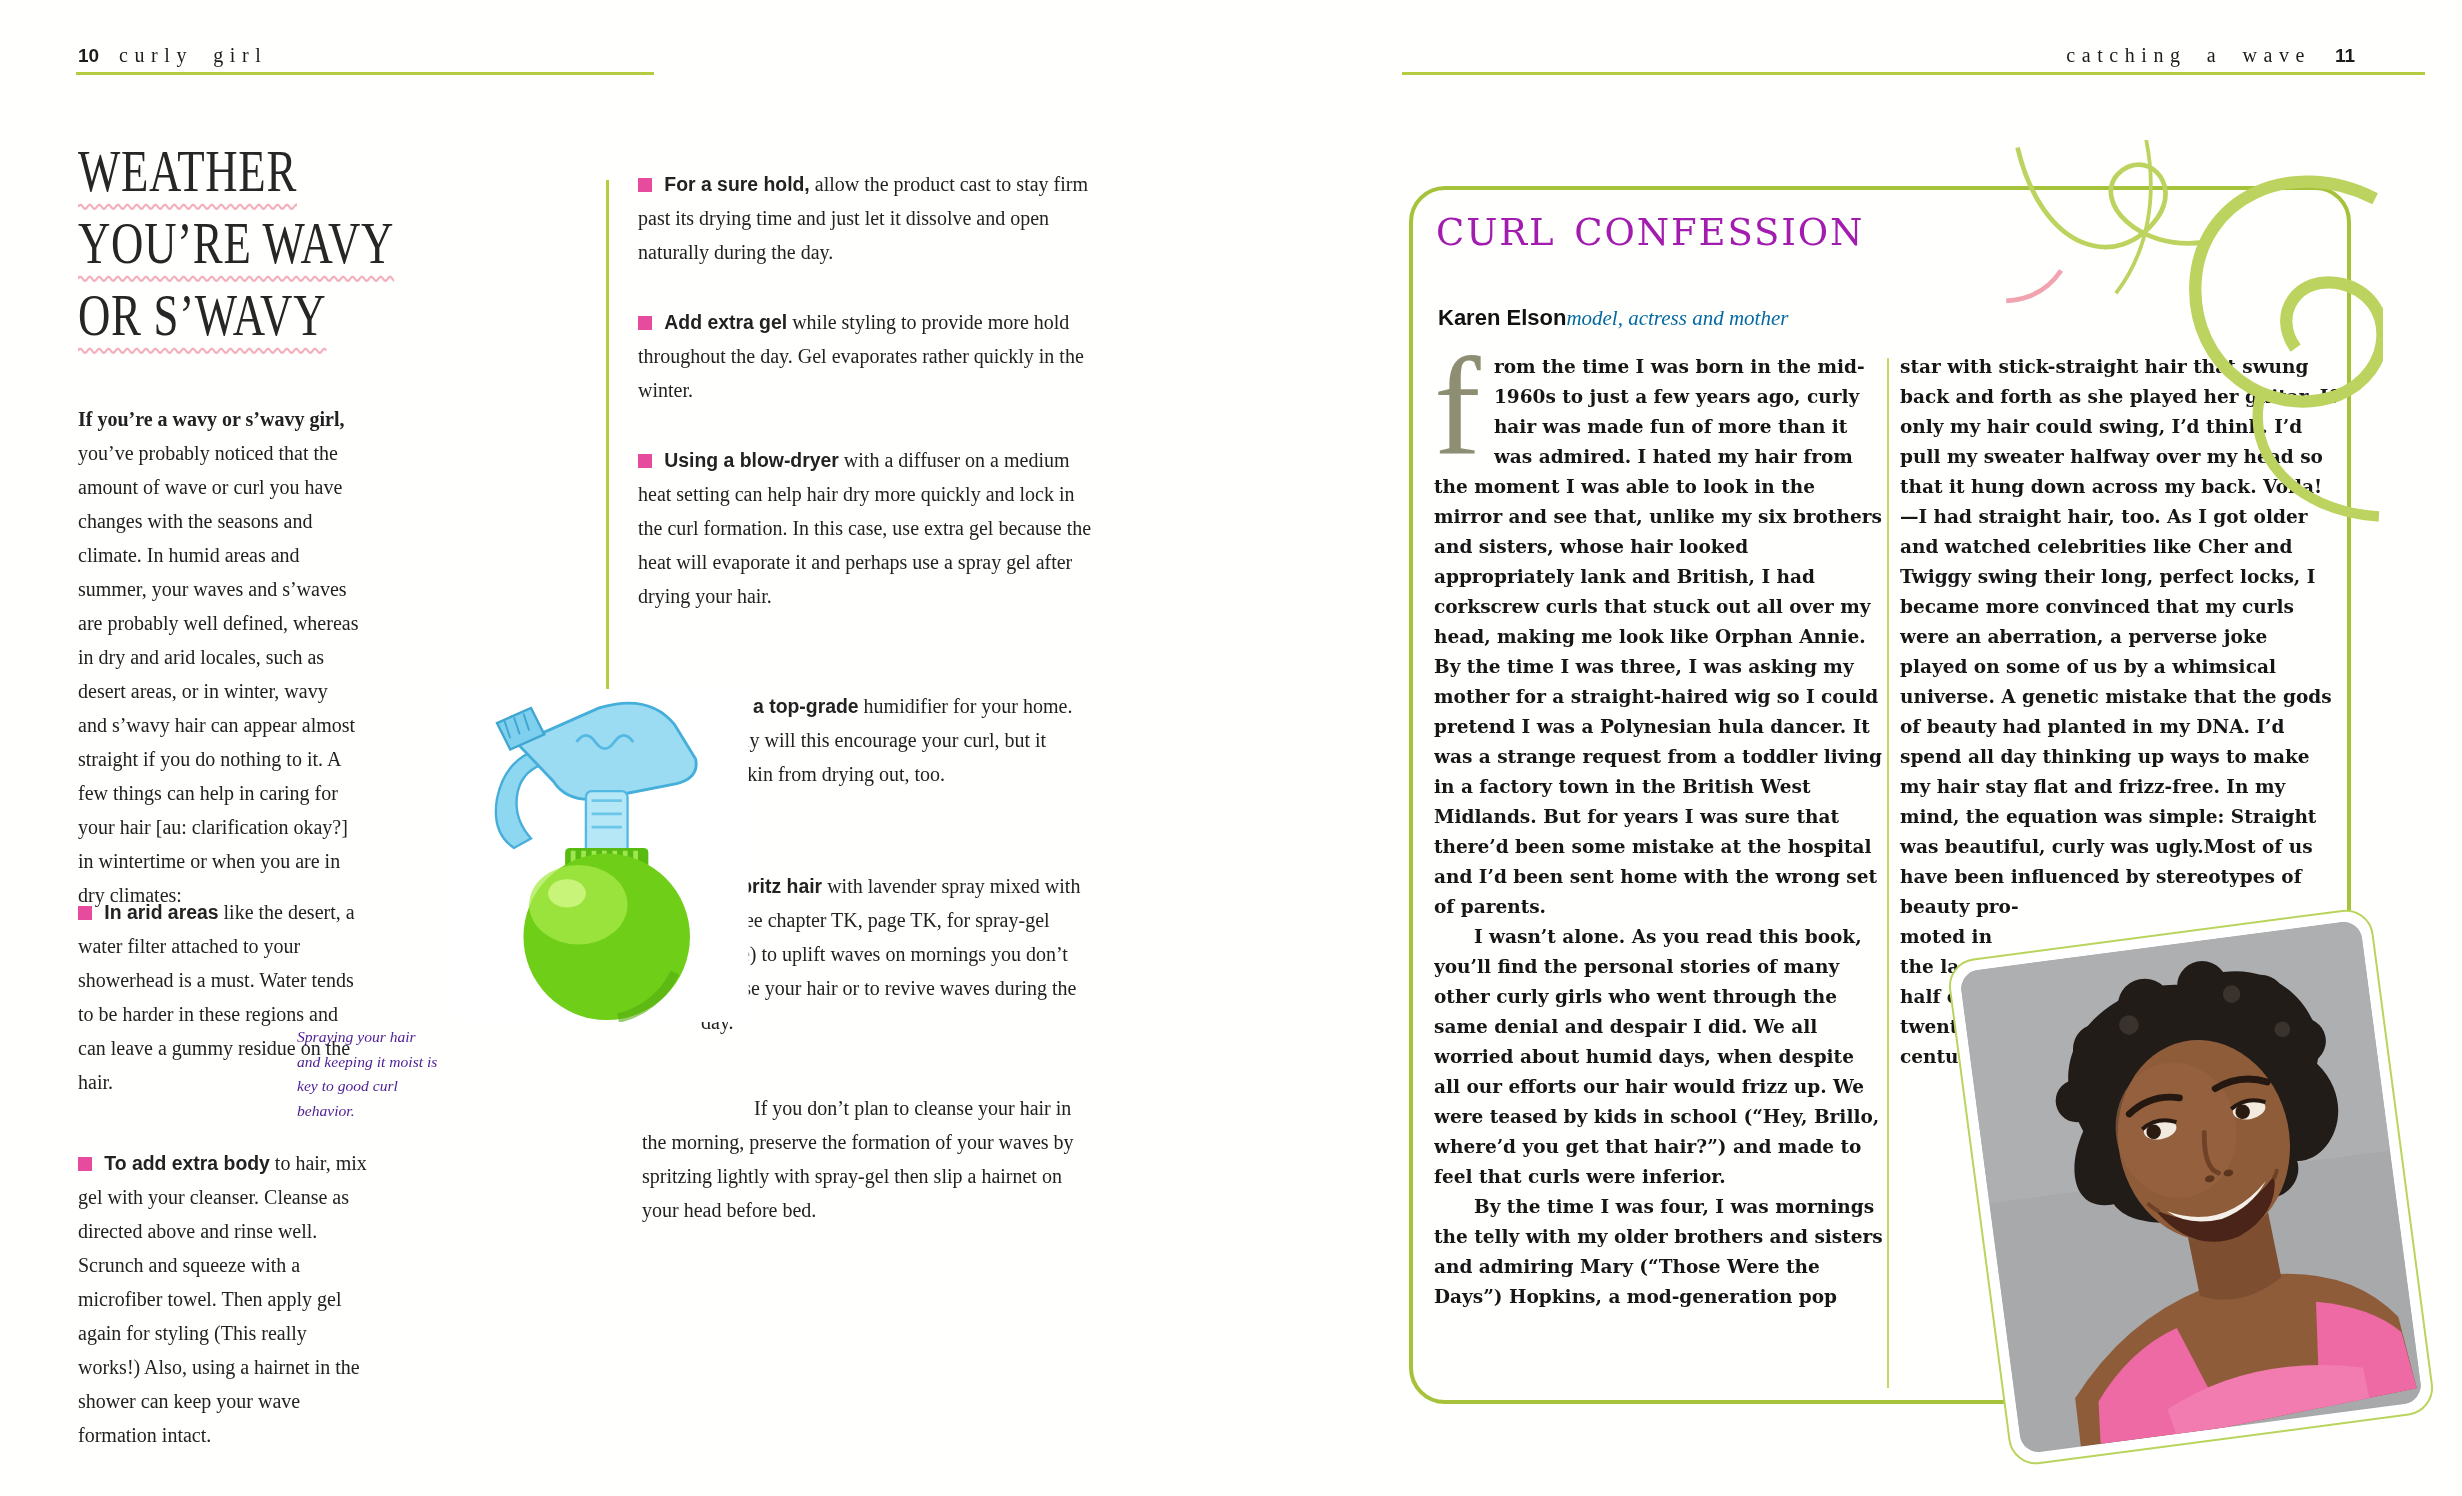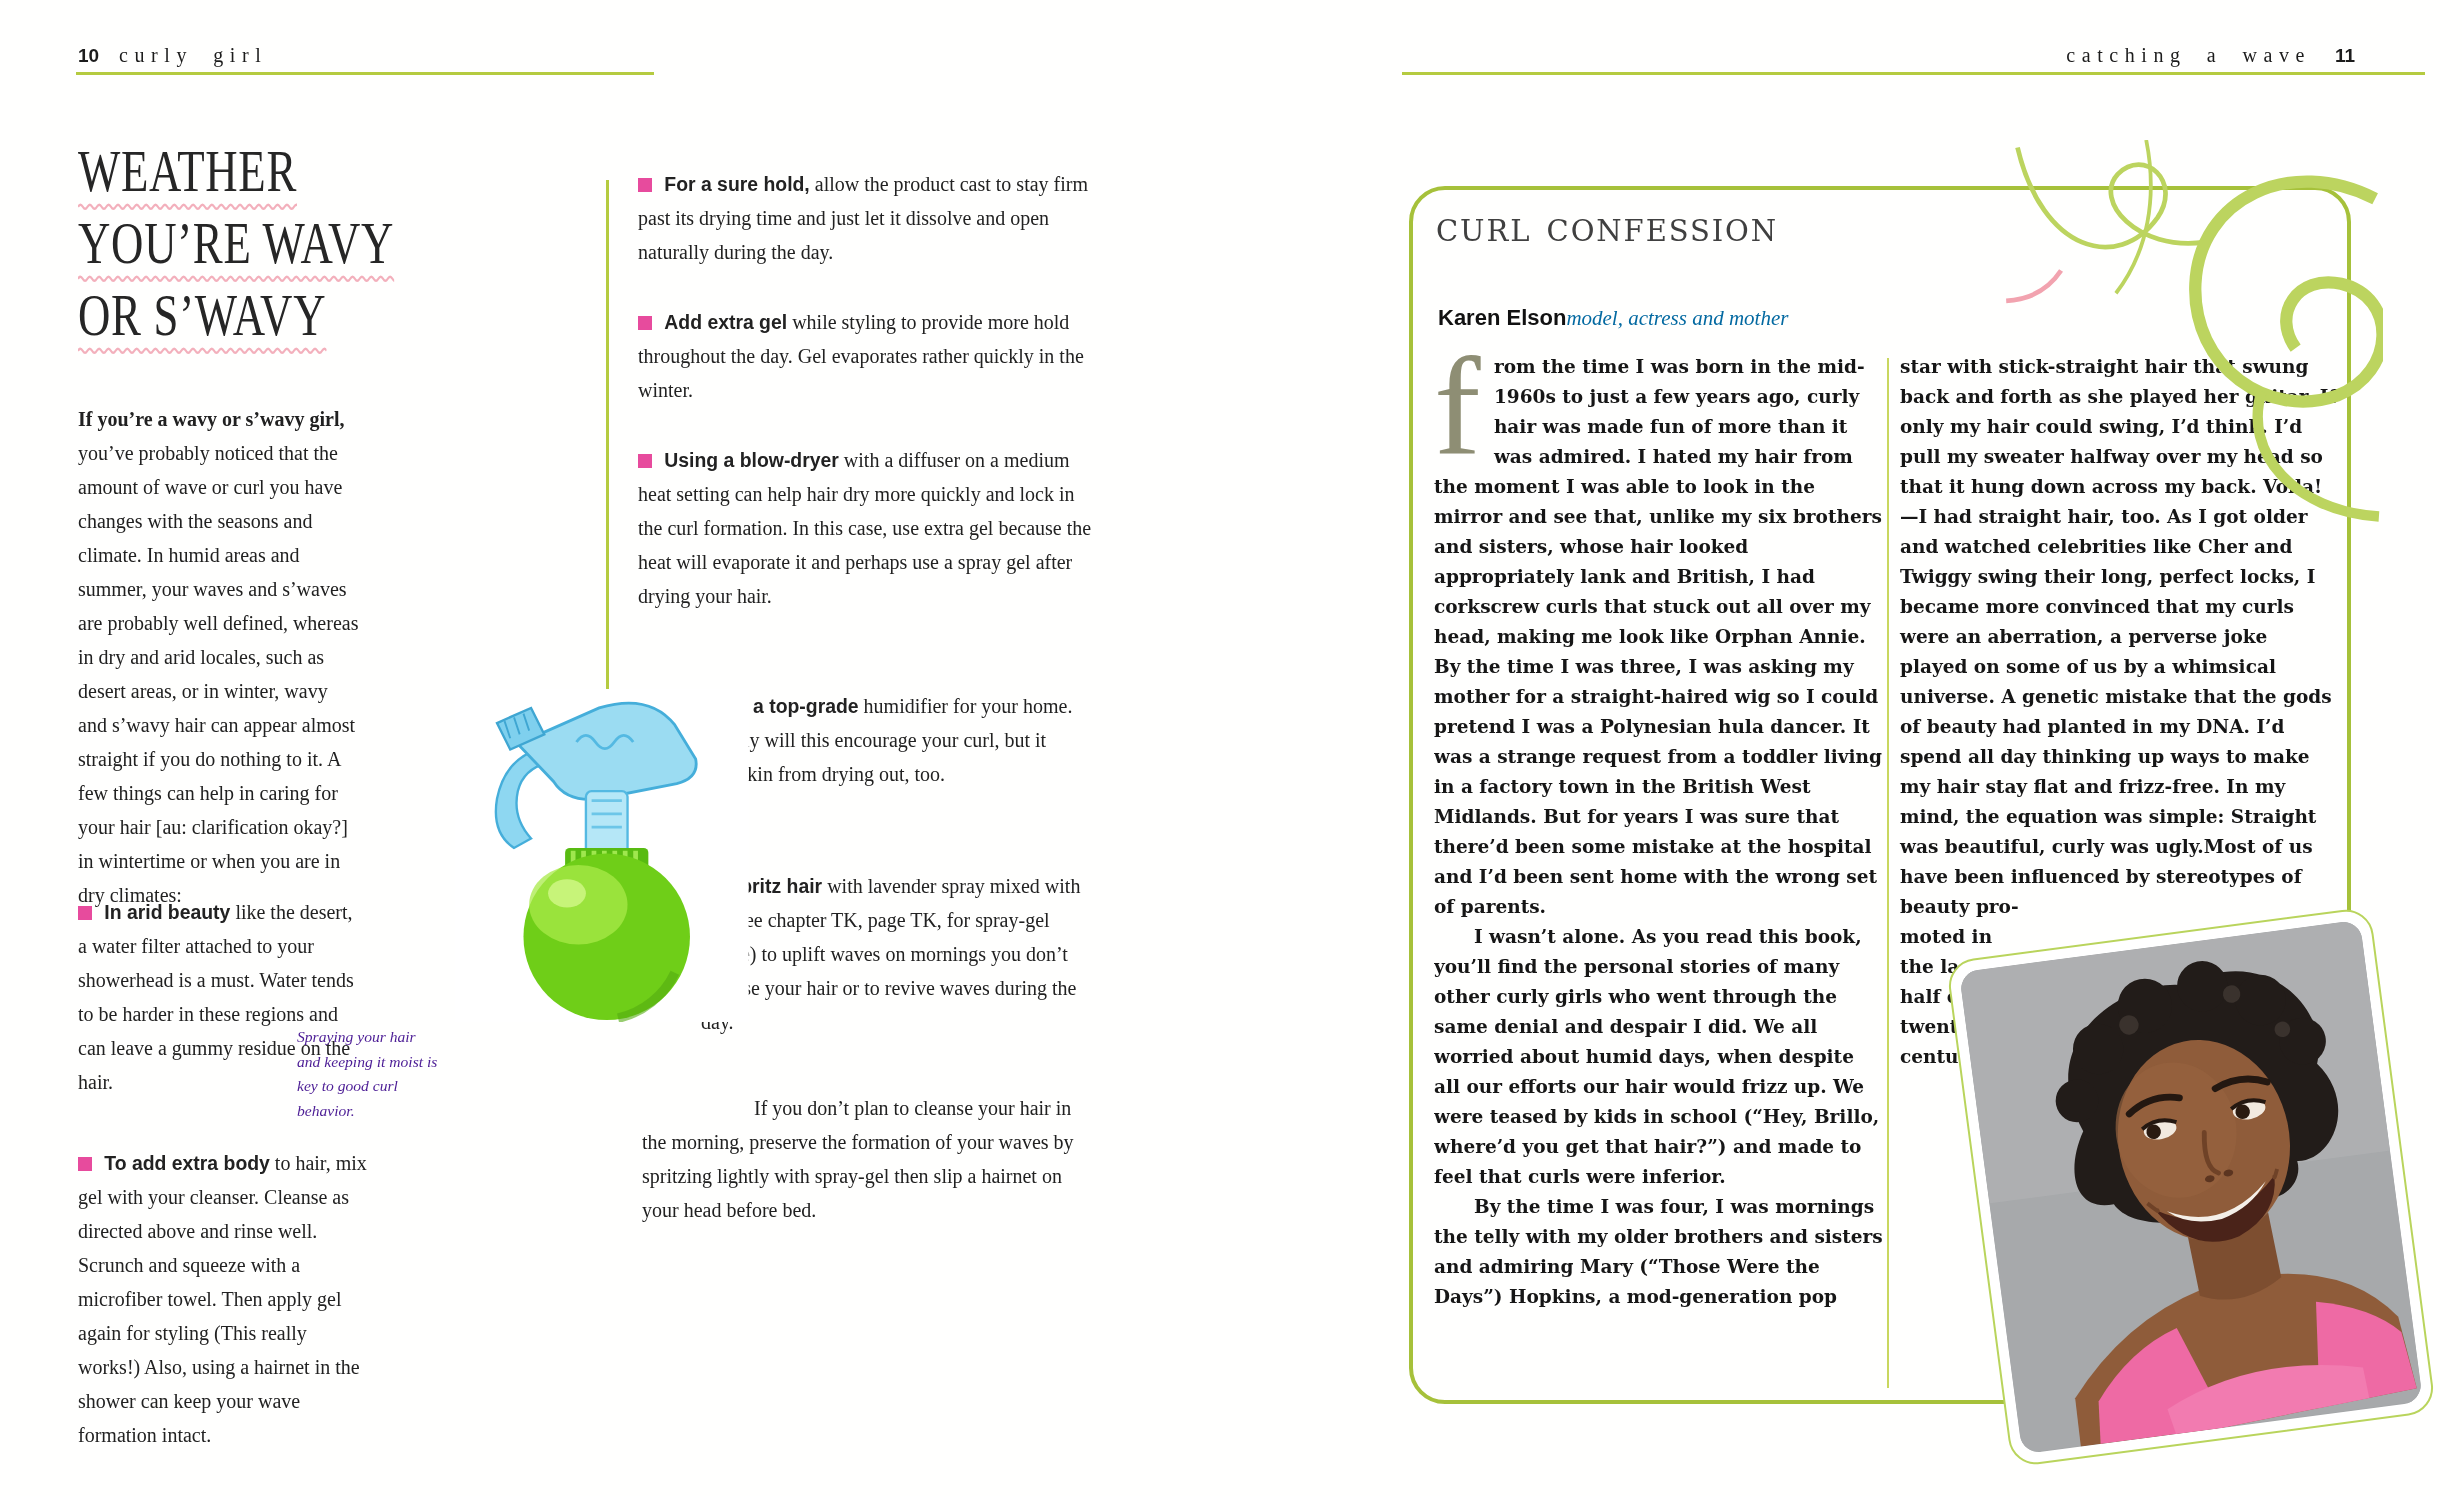--- a/index.html
+++ b/index.html
@@ -40,21 +40,21 @@
   .tip5{left:701px;top:869px;width:392px;}
   .tip-followup{left:642px;top:1091px;width:451px;text-indent:112px;}
 
   .bottle{left:455px;top:689px;width:294px;height:333px;z-index:2;}
   .bottle-caption{left:297px;top:1025px;width:144px;font-style:italic;font-size:15.6px;
                   line-height:24.6px;text-align:left;color:#4c1d95;z-index:3;}
 
   
   .cc-box{left:1409px;top:186px;width:934px;height:1210px;border:4.7px solid #a6c13a;border-radius:36px;}
   .cc-title{left:1436px;top:193px;font-family:"DejaVu Serif",serif;font-variant:small-caps;
-            font-size:42px;line-height:68px;color:#404040;letter-spacing:1.9px;z-index:2;}
+            font-size:53px;line-height:68px;color:#a21caf;letter-spacing:1.9px;z-index:2;}
   .cc-byline{left:1438px;top:305px;z-index:2;}
   .cc-name{font-family:"Liberation Sans",sans-serif;font-weight:bold;font-size:22px;color:#111;margin-top:16px;}
   .cc-role{font-family:"Liberation Serif",serif;font-style:italic;font-size:21px;color:#0369a1;margin-left:0;}
 
   .cc-col{font-family:"DejaVu Serif",serif;font-weight:bold;font-size:18.5px;line-height:30px;
           color:#161616;text-align:left;}
   .cc-col p{margin:0;}
   .cc-col p.ind{text-indent:40px;}
   .cc-col1{left:1434px;top:352px;width:449px;height:1023px;overflow:hidden;}
   .cc-col2{left:1900px;top:352px;width:438px;height:1023px;}
@@ -98,21 +98,21 @@
           <path d="M0 5 Q 3.3 0.6 6.5 5 Q 9.8 9.4 13.0 5 Q 16.3 0.6 19.5 5 Q 22.8 9.4 26.0 5 Q 29.3 0.6 32.5 5 Q 35.8 9.4 39.0 5 Q 42.3 0.6 45.5 5 Q 48.8 9.4 52.0 5 Q 55.3 0.6 58.5 5 Q 61.8 9.4 65.0 5 Q 68.3 0.6 71.5 5 Q 74.8 9.4 78.0 5 Q 81.3 0.6 84.5 5 Q 87.8 9.4 91.0 5 Q 94.3 0.6 97.5 5 Q 100.8 9.4 104.0 5 Q 107.3 0.6 110.5 5 Q 113.8 9.4 117.0 5 Q 120.3 0.6 123.5 5 Q 126.8 9.4 130.0 5 Q 133.3 0.6 136.5 5 Q 139.8 9.4 143.0 5 Q 146.3 0.6 149.5 5 Q 152.8 9.4 156.0 5 Q 159.3 0.6 162.5 5 Q 165.8 9.4 169.0 5 Q 172.3 0.6 175.5 5 Q 178.8 9.4 182.0 5 Q 185.3 0.6 188.5 5 Q 191.8 9.4 195.0 5 Q 198.3 0.6 201.5 5 Q 204.8 9.4 208.0 5 Q 211.3 0.6 214.5 5 Q 217.8 9.4 221.0 5 Q 224.3 0.6 227.5 5 Q 230.8 9.4 234.0 5 Q 237.3 0.6 240.5 5 Q 243.8 9.4 247.0 5 Q 250.3 0.6 253.5 5 Q 256.8 9.4 260.0 5 Q 263.3 0.6 266.5 5 Q 269.8 9.4 273.0 5 Q 276.3 0.6 279.5 5 Q 282.8 9.4 286.0 5 Q 289.3 0.6 292.5 5 Q 295.8 9.4 299.0 5 Q 302.3 0.6 305.5 5 Q 308.8 9.4 312.0 5 Q 315.3 0.6 318.5 5 Q 321.8 9.4 325.0 5 Q 328.3 0.6 331.5 5 Q 334.8 9.4 338.0 5 Q 341.3 0.6 344.5 5"></path>
         </svg>
     </div>
   </div>
 
   <div class="abs lp-intro body-serif">
     <span class="lead-serif">If you’re a wavy or s’wavy girl,</span><span> you’ve probably noticed that the amount of wave or curl you have changes with the seasons and climate. In humid areas and summer, your waves and s’waves are probably well defined, whereas in dry and arid locales, such as desert areas, or in winter, wavy and s’wavy hair can appear almost straight if you do nothing to it. A few things can help in caring for your hair [au: clarification okay?] in wintertime or when you are in dry climates:</span>
   </div>
 
   <div class="abs lp-b1 bullet-item">
-    <span class="bullet-sq"></span><span class="lead-sans">In arid beauty</span><span> like the desert, a water filter attached to your showerhead is a must. Water tends to be harder in these regions and can leave a gummy residue on the hair.</span>
+    <span class="bullet-sq"></span><span class="lead-sans">In arid areas</span><span> like the desert, a water filter attached to your showerhead is a must. Water tends to be harder in these regions and can leave a gummy residue on the hair.</span>
   </div>
   <div class="abs lp-b2 bullet-item">
     <span class="bullet-sq"></span><span class="lead-sans">To add extra body</span><span> to hair, mix gel with your cleanser. Cleanse as directed above and rinse well. Scrunch and squeeze with a microfiber towel. Then apply gel again for styling (This really works!) Also, using a hairnet in the shower can keep your wave formation intact.</span>
   </div>
 
   <div class="abs mid-divider"></div>
 
   <div class="abs tips-top">
     <div class="bullet-item">
       <span class="bullet-sq"></span><span class="lead-sans">For a sure hold,</span><span> allow the product cast to stay firm past its drying time and just let it dissolve and open naturally during the day.</span>

